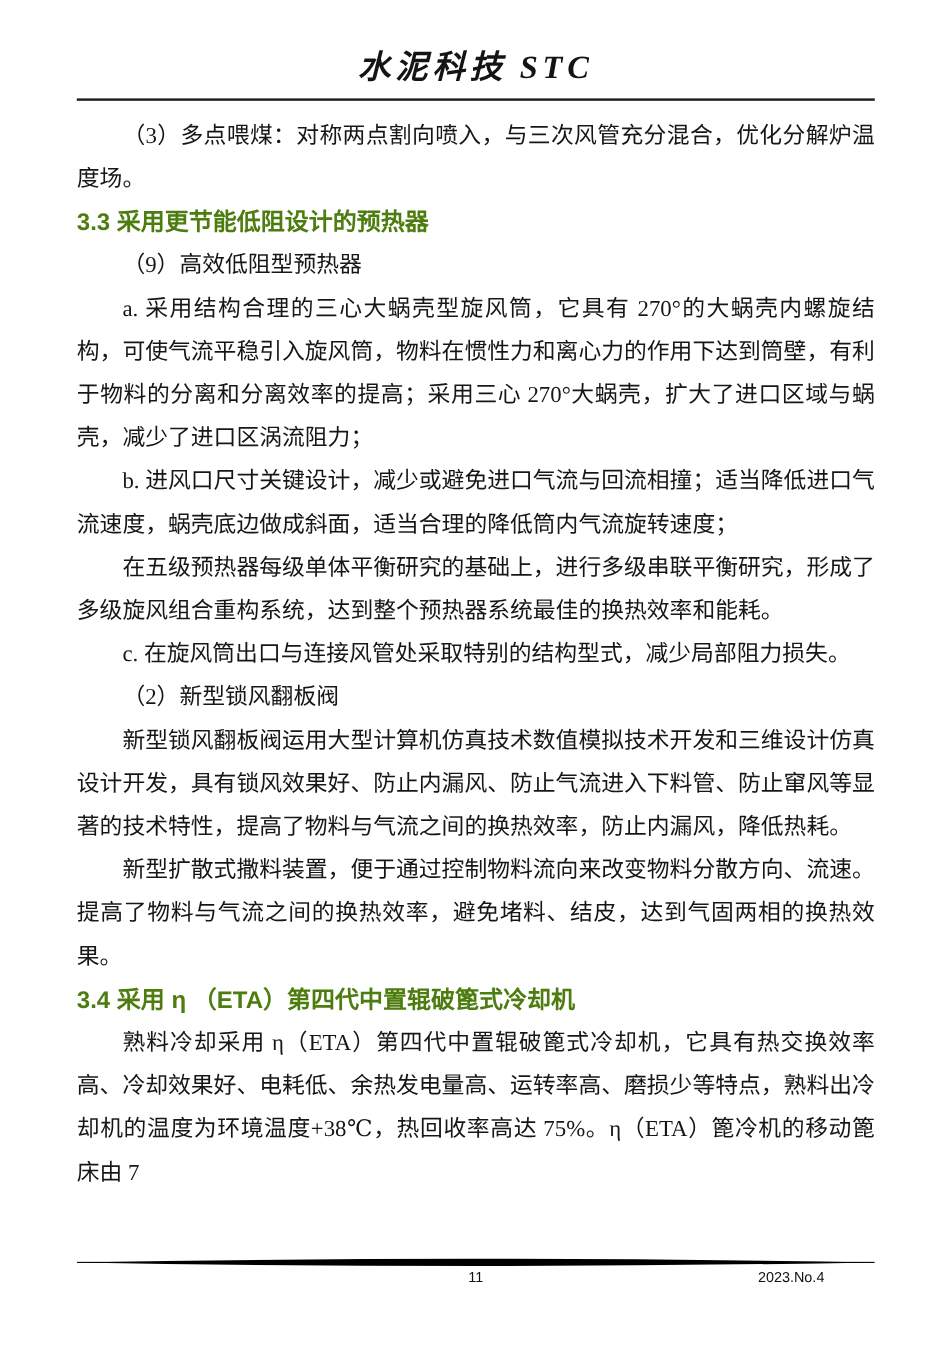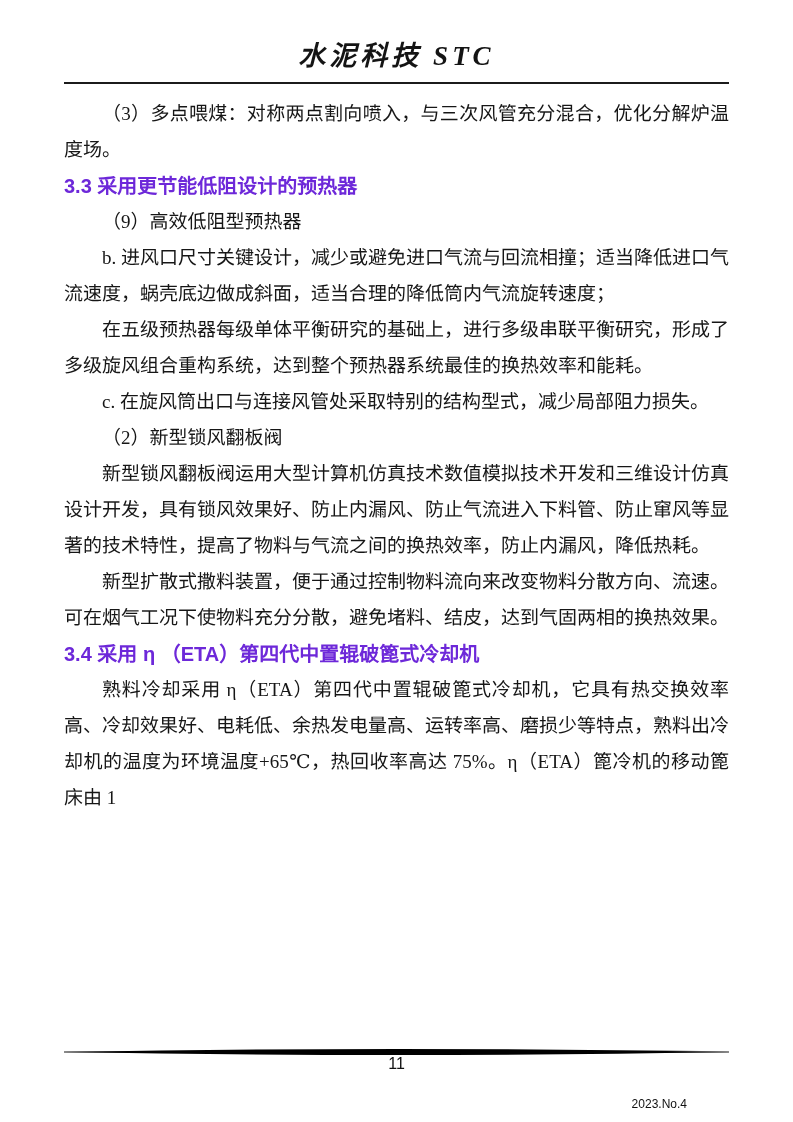--- a/index.html
+++ b/index.html
@@ -56,76 +56,76 @@
   }
   .block { margin: 0; }
   .block.paragraph { text-indent: 2em; }
   .block.heading {
     font-family: "Liberation Sans", "DejaVu Sans", sans-serif;
     font-weight: 700;
     font-size: 20px;
     line-height: 36px;
     text-indent: 0;
     text-align: left;
-    color: #6d28d9;
+    color: #4d7c0f;
   }
 
   
   .footer-rule {
     position: absolute;
     top: 1048px;
     left: 64px;
     width: 665px;
     height: 8px;
     display: block;
   }
   .footer-page-number {
     position: absolute;
     top: 1056px;
     left: 0;
     right: 0;
     text-align: center;
     font-family: "Liberation Sans", "DejaVu Sans", sans-serif;
-    font-size: 16px;
+    font-size: 12px;
     line-height: 16px;
     color: #111111;
   }
   .footer-issue {
     position: absolute;
     top: 1056px;
     right: 106px;
     font-family: "Liberation Sans", "DejaVu Sans", sans-serif;
     font-size: 12px;
     line-height: 16px;
     color: #111111;
-    margin-top: 40px;
   }
 </style>
 </head>
 <body>
 
 <div class="page">
 
   <div class="header">
     <div class="header-title">水泥科技 STC</div>
     <div class="header-rule"></div>
   </div>
 
   <div class="doc-body">
       <p class="block paragraph">（3）多点喂煤：对称两点割向喷入，与三次风管充分混合，优化分解炉温度场。</p>
       <p class="block heading">3.3 采用更节能低阻设计的预热器</p>
       <p class="block paragraph">（9）高效低阻型预热器</p>
+      <p class="block paragraph">a. 采用结构合理的三心大蜗壳型旋风筒，它具有 270°的大蜗壳内螺旋结构，可使气流平稳引入旋风筒，物料在惯性力和离心力的作用下达到筒壁，有利于物料的分离和分离效率的提高；采用三心 270°大蜗壳，扩大了进口区域与蜗壳，减少了进口区涡流阻力；</p>
       <p class="block paragraph">b. 进风口尺寸关键设计，减少或避免进口气流与回流相撞；适当降低进口气流速度，蜗壳底边做成斜面，适当合理的降低筒内气流旋转速度；</p>
       <p class="block paragraph">在五级预热器每级单体平衡研究的基础上，进行多级串联平衡研究，形成了多级旋风组合重构系统，达到整个预热器系统最佳的换热效率和能耗。</p>
       <p class="block paragraph">c. 在旋风筒出口与连接风管处采取特别的结构型式，减少局部阻力损失。</p>
       <p class="block paragraph">（2）新型锁风翻板阀</p>
       <p class="block paragraph">新型锁风翻板阀运用大型计算机仿真技术数值模拟技术开发和三维设计仿真设计开发，具有锁风效果好、防止内漏风、防止气流进入下料管、防止窜风等显著的技术特性，提高了物料与气流之间的换热效率，防止内漏风，降低热耗。</p>
-      <p class="block paragraph">新型扩散式撒料装置，便于通过控制物料流向来改变物料分散方向、流速。可在烟气工况下使物料充分分散，避免堵料、结皮，达到气固两相的换热效果。</p>
+      <p class="block paragraph">新型扩散式撒料装置，便于通过控制物料流向来改变物料分散方向、流速。提高了物料与气流之间的换热效率，避免堵料、结皮，达到气固两相的换热效果。</p>
       <p class="block heading">3.4 采用 η （ETA）第四代中置辊破篦式冷却机</p>
-      <p class="block paragraph">熟料冷却采用 η（ETA）第四代中置辊破篦式冷却机，它具有热交换效率高、冷却效果好、电耗低、余热发电量高、运转率高、磨损少等特点，熟料出冷却机的温度为环境温度+65℃，热回收率高达 75%。η（ETA）篦冷机的移动篦床由 1</p>
+      <p class="block paragraph">熟料冷却采用 η（ETA）第四代中置辊破篦式冷却机，它具有热交换效率高、冷却效果好、电耗低、余热发电量高、运转率高、磨损少等特点，熟料出冷却机的温度为环境温度+38℃，热回收率高达 75%。η（ETA）篦冷机的移动篦床由 7</p>
     </div>
 
   <div class="footer">
     <svg class="footer-rule" viewBox="0 0 665 8" preserveAspectRatio="none" aria-hidden="true">
       <rect x="0" y="3.55" width="665" height="0.9" fill="#000000"></rect>
       <path d="M0,4 Q332.5,-2 665,4 Q332.5,10 0,4 Z" fill="#000000"></path>
     </svg>
     <div class="footer-page-number">11</div>
     <div class="footer-issue">2023.No.4</div>
   </div>

